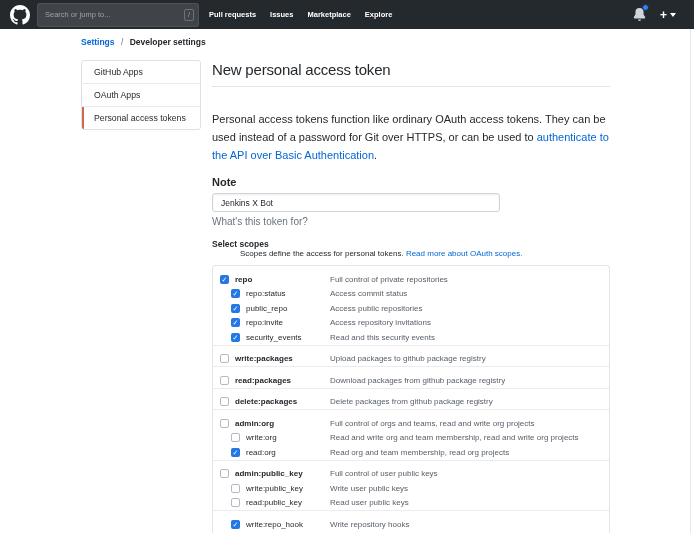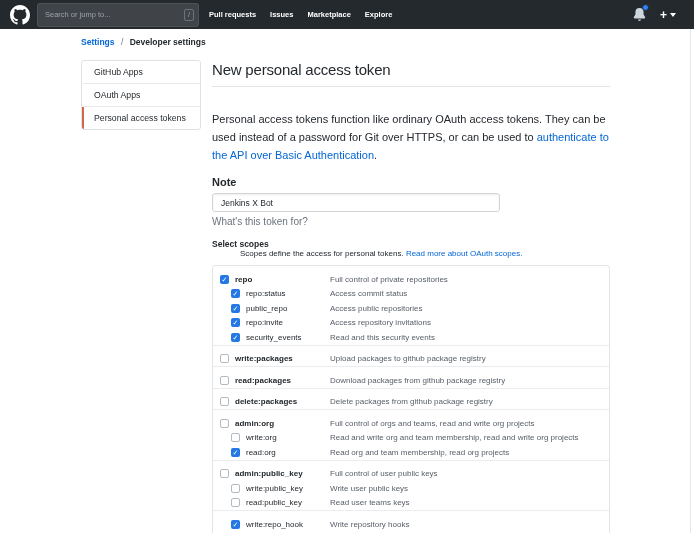--- a/index.html
+++ b/index.html
@@ -214,21 +214,21 @@
             <span class="scope-desc">Full control of user public keys</span>
           </div>
           <div class="scope-row sub">
             <span class="cb unchecked"></span>
             <span class="scope-name">write:public_key</span>
             <span class="scope-desc">Write user public keys</span>
           </div>
           <div class="scope-row sub">
             <span class="cb unchecked"></span>
             <span class="scope-name">read:public_key</span>
-            <span class="scope-desc">Read user teams keys</span>
+            <span class="scope-desc">Read user public keys</span>
           </div>
         </div>
         <div class="scope-group">
           <div class="scope-row sub">
             <span class="cb checked">✓</span>
             <span class="scope-name">write:repo_hook</span>
             <span class="scope-desc">Write repository hooks</span>
           </div>
           <div class="scope-row sub">
             <span class="cb checked">✓</span>

